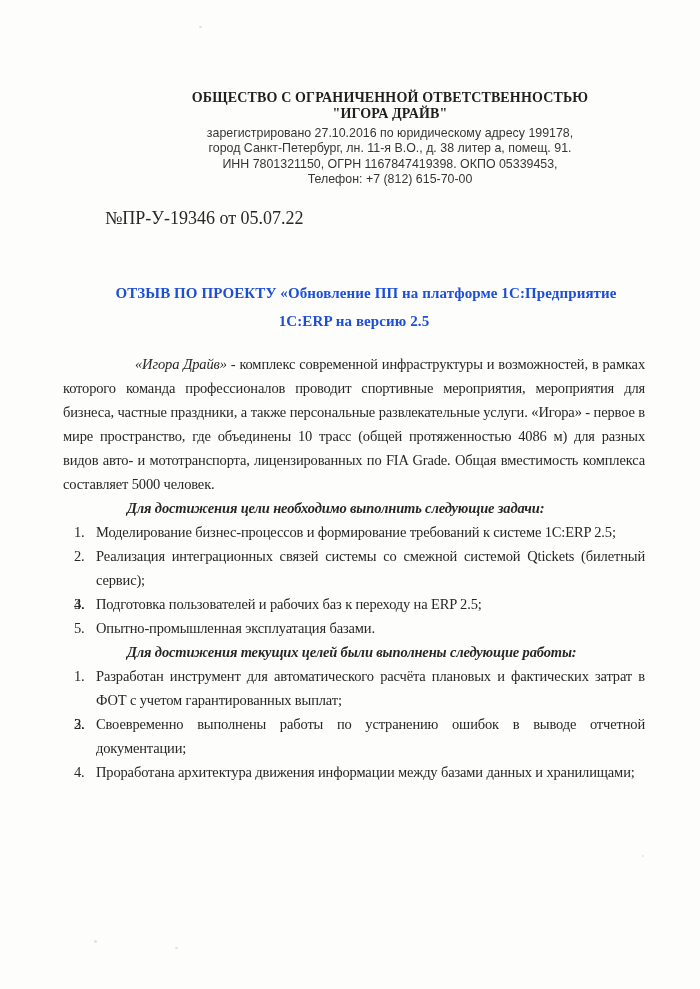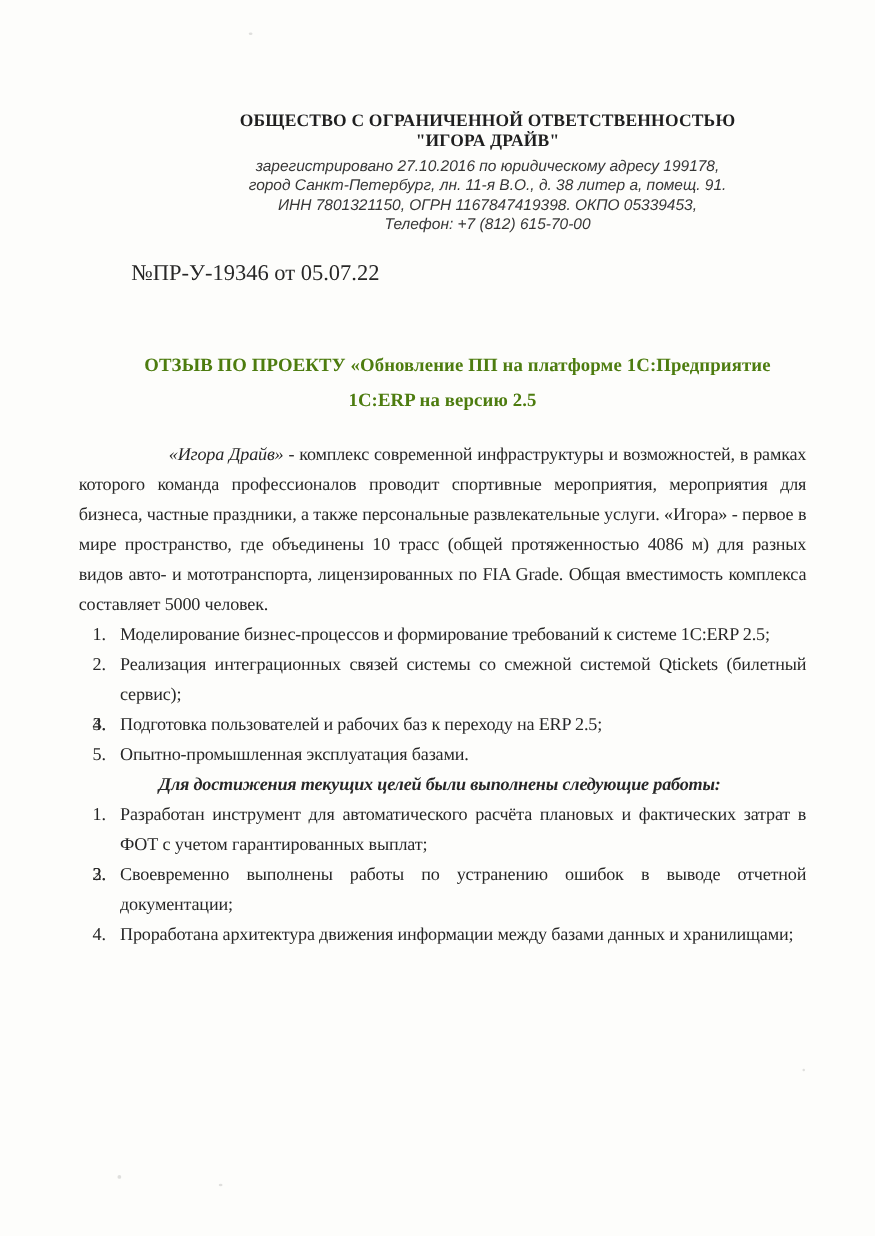--- a/index.html
+++ b/index.html
@@ -21,28 +21,27 @@
   .org-header { text-align:center; margin-left:72px; }
   .org-name {
     font-weight:bold; font-size:14px; line-height:16px;
     letter-spacing:0.15px; color:#1f1f1f;
   }
   .org-details {
     margin-top:4px;
     font-family:"Liberation Sans", sans-serif;
     font-size:12.4px; line-height:15.4px;
     color:#363636;
-    font-style:italic;
   }
   
   .doc-number { margin-top:20px; padding-left:42px; font-size:18px; }
   
   .doc-title {
     margin-top:50px; font-size:15px; font-weight:bold;
-    line-height:28px; text-align:center; color:#4d7c0f;
+    line-height:28px; text-align:center; color:#1d4ed8;
     letter-spacing:0.1px;
   }
   .title-l1 { display:block; padding-left:24px; }
   .title-l2 { display:block; }
   
   .body-text {
     margin-top:17px;
     font-size:14.5px; line-height:24px;
     letter-spacing:-0.15px;
   }
@@ -95,20 +94,21 @@
   <h1 class="doc-title">
     <span class="title-l1">ОТЗЫВ ПО ПРОЕКТУ «Обновление ПП на платформе 1С:Предприятие</span>
     <span class="title-l2">1С:ERP на версию 2.5</span>
   </h1>
 
   <div class="body-text">
 
     <p class="para"><em class="intro-lead">«Игора Драйв»</em><span> - комплекс современной инфраструктуры и возможностей, в рамках которого команда профессионалов проводит спортивные мероприятия, мероприятия для бизнеса, частные праздники, а также персональные развлекательные услуги. «Игора» - первое в мире пространство, где объединены 10 трасс (общей протяженностью 4086 м) для разных видов авто- и мототранспорта, лицензированных по FIA Grade. Общая вместимость комплекса составляет 5000 человек.</span></p>
 
 
+    <p class="subheading">Для достижения цели необходимо выполнить следующие задачи:</p>
 
     <ol class="num-list">
         <li class="num-item">
         <span class="num">1.</span>
         <span class="item-text">Моделирование бизнес-процессов и формирование требований к системе 1С:ERP 2.5;</span>
       </li>
         <li class="num-item">
         <span class="num">2.</span>
         <span class="item-text">Реализация интеграционных связей системы со смежной системой Qtickets (билетный сервис);</span>
       </li>

